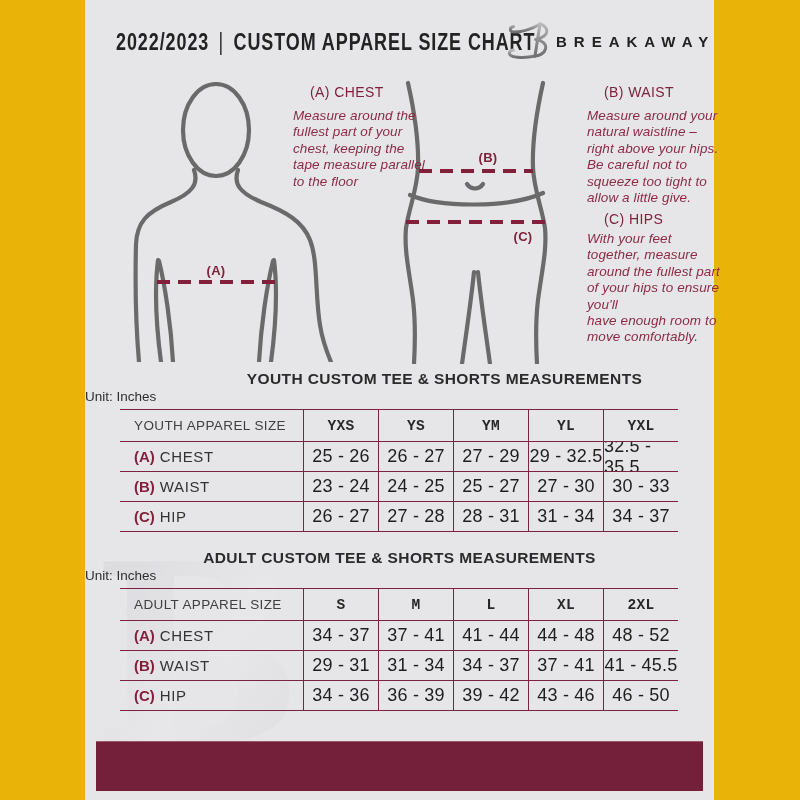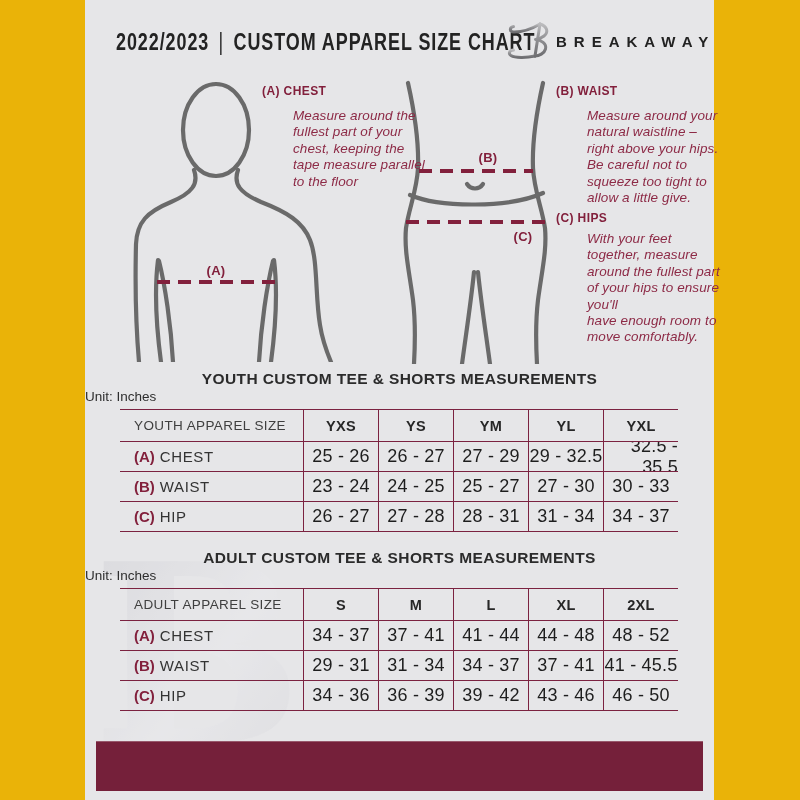--- a/index.html
+++ b/index.html
@@ -15,45 +15,45 @@
   .brand{position:absolute;left:556px;top:33px;font-weight:700;font-size:15px;
          letter-spacing:7px;color:#222;z-index:3;white-space:nowrap;}
   .logo-svg{position:absolute;left:506px;top:18px;z-index:3;}
 
   
   .fig{position:absolute;z-index:2;}
   .fig path,.fig ellipse{fill:none;stroke:#6a6a6a;stroke-width:4.2;stroke-linecap:round;}
   .fig .dash{stroke:#82203c;stroke-width:4;stroke-dasharray:13 8;stroke-linecap:butt;}
   .marker{position:absolute;z-index:3;font-weight:800;font-size:13px;color:#82203c;
           text-align:center;letter-spacing:.3px;}
-  .g-head{position:absolute;z-index:3;font-weight:700;font-size:12px;color:#82203c;
-          letter-spacing:.4px;white-space:nowrap;}
+  .g-head{position:absolute;z-index:3;font-weight:400;font-size:14px;color:#82203c;
+          letter-spacing:.4px;white-space:nowrap;margin-left:48px;}
   .g-body{position:absolute;z-index:3;font-style:italic;font-size:13.5px;line-height:16.4px;
           color:#8d2a46;white-space:pre-line;letter-spacing:.1px;margin-left:31px;}
 
   
   .wm{position:absolute;left:92px;top:545px;z-index:1;opacity:.55;}
   .wm text{font-family:"DejaVu Serif",serif;font-weight:bold;}
 
   
   .sec-title{position:absolute;left:85px;width:629px;text-align:center;z-index:2;
              font-weight:700;font-size:15.5px;color:#2b2b2b;letter-spacing:.4px;}
   .sec-unit{position:absolute;left:85px;width:629px;text-align:left;z-index:2;
             font-size:13.5px;color:#2e2e2e;}
   .size-table{position:absolute;left:120px;width:558px;z-index:2;
               border-top:1.6px solid #7b2240;border-bottom:1.6px solid #7b2240;}
-  .trow{display:grid;grid-template-columns:183px 75px 75px 75px 75px 75px;text-align:right;}
+  .trow{display:grid;grid-template-columns:183px 75px 75px 75px 75px 75px;}
   .trow + .trow{border-top:1.6px solid #7b2240;}
   .trow.head{height:31px;}
   .trow.data{height:29px;}
   .cell{display:flex;align-items:center;justify-content:center;overflow:hidden;}
   .cell.first{justify-content:flex-start;padding-left:14px;}
   .trow .cell + .cell{border-left:1.6px solid #7b2240;}
   .t-corner{font-size:13.5px;color:#3f3f3f;letter-spacing:.4px;}
-  .t-size{font-weight:700;font-size:14.5px;color:#272727;letter-spacing:.3px;}
+  .t-size{font-weight:700;font-size:14.5px;color:#272727;letter-spacing:.3px;font-family:Liberation Mono, monospace;}
   .t-letter{font-weight:800;font-size:15px;color:#82203c;margin-right:5px;}
   .t-rowlabel{font-size:15px;color:#333;letter-spacing:.6px;}
   .t-val{font-size:18px;color:#1e1e1e;letter-spacing:.2px;}
 
   
   .footer-bar{position:absolute;left:96px;top:741px;width:607px;height:49px;z-index:2;
               background:#75203a;border-top:1px solid rgba(255,255,255,.25);}
 </style>
 </head>
 <body>
@@ -135,21 +135,21 @@
     <defs>
       <linearGradient id="wmg" x1="0" y1="0" x2="1" y2="1">
         <stop offset="0" stop-color="#cfcfd4"></stop>
           <stop offset="0.55" stop-color="#e9e9ec"></stop>
           <stop offset="1" stop-color="#d6d6da"></stop>
       </linearGradient>
     </defs>
     <text x="0" y="198" font-size="250" fill="url(#wmg)">B</text>
   </svg>
 
-  <div class="sec-title" style="top:370px;">YOUTH CUSTOM TEE &amp; SHORTS MEASUREMENTS</div>
+  <div class="sec-title" style="top:370px;padding-left:45px;">YOUTH CUSTOM TEE &amp; SHORTS MEASUREMENTS</div>
   <div class="sec-unit" style="top:389px;">Unit: Inches</div>
   <div class="size-table" style="top:409px;">
     <div class="trow head">
       <div class="cell first">
           <span class="t-corner">YOUTH APPAREL SIZE</span>
         </div>
       <div class="cell">
           <span class="t-size">YXS</span>
         </div>
       <div class="cell">

